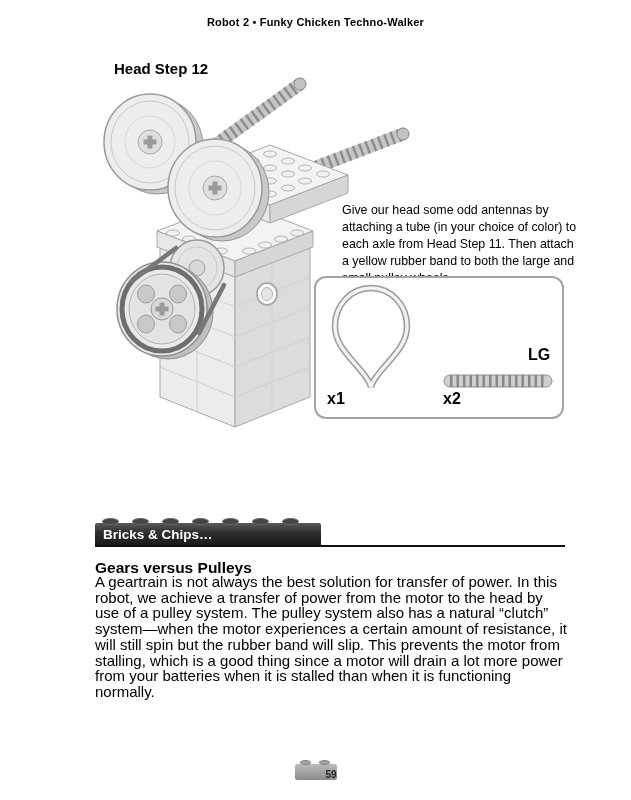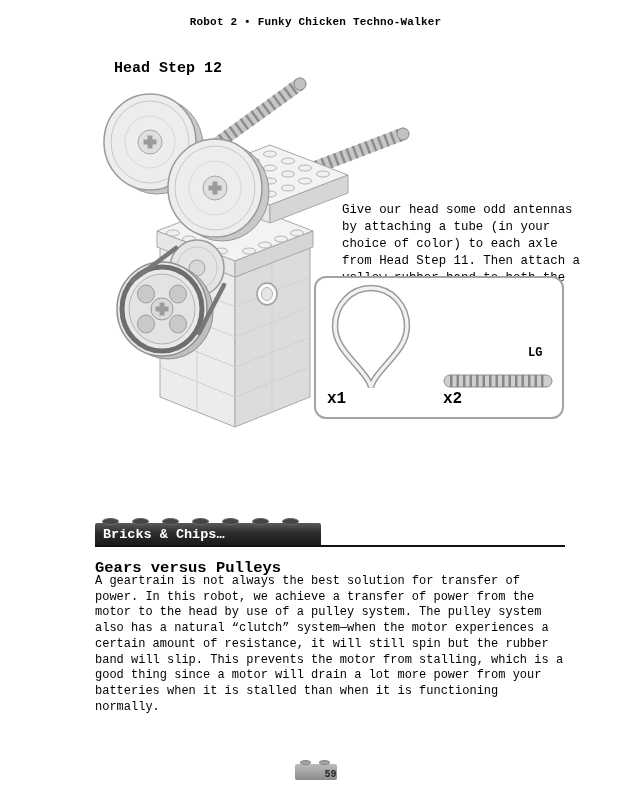--- a/index.html
+++ b/index.html
@@ -1,52 +1,52 @@
 <!DOCTYPE html>
 <html><head>
 <meta charset="utf-8">
 <style>
   * { box-sizing: border-box; }
   html, body { margin: 0; padding: 0; background: #ffffff; }
   .page {
     position: relative; width: 631px; height: 800px; margin: 0 auto;
     background: #ffffff; color: #000;
-    font-family: Liberation Mono, monospace; overflow: hidden;
+    font-family: Liberation Sans, sans-serif; overflow: hidden;
   }
   .running-head { position: absolute; top: 16px; left: 0; width: 100%;
     text-align: center; font-size: 11px; font-weight: 700; letter-spacing: .2px; }
   .step-title { position: absolute; top: 60px; left: 114px; margin: 0;
     font-size: 15px; font-weight: 700; text-align: right; }
   .illustration { position: absolute; left: 85px; top: 72px; width: 340px; height: 372px; }
   .instruction { position: absolute; left: 330px; top: 190px; width: 240px; margin: 12px;
     font-size: 12.4px; line-height: 17px; }
 
   .parts-box { position: absolute; left: 314px; top: 276px; width: 250px; height: 143px;
     border: 2.5px solid #a3a3a3; border-radius: 12px; background: #fff; }
   .band-icon { position: absolute; left: 12px; top: 5px; }
   .tube-icon { position: absolute; left: 126px; top: 94px; }
   .count { position: absolute; font-size: 16px; font-weight: 700; }
   .count-band { left: 11px; top: 112px; }
   .count-tube { left: 127px; top: 112px; }
-  .size-label { position: absolute; left: 212px; top: 68px; font-size: 12px; font-weight: 800; }
+  .size-label { position: absolute; left: 212px; top: 68px; font-size: 16px; font-weight: 800; }
 
   .callout-banner { position: absolute; left: 95px; top: 523px; width: 226px; height: 24px;
     background: linear-gradient(180deg, #5a5a5a 0%, #2e2e2e 40%, #171717 100%);
     border-radius: 2px; }
   .banner-studs { position: absolute; left: 7px; top: -5px; display: flex; gap: 13px; }
   .banner-stud { width: 17px; height: 7px; border-radius: 50%;
     background: #454545; border: 1px solid #666; }
   .banner-text { position: absolute; left: 8px; top: 4px; color: #fff;
     font-size: 13.5px; font-weight: 700; }
   .rule { position: absolute; left: 95px; top: 545px; width: 470px; height: 0;
     margin: 0; border: 0; border-top: 2px solid #111; }
   .callout-heading { position: absolute; left: 95px; top: 559px; margin: 0;
     font-size: 15.5px; font-weight: 700; }
   .callout-body { position: absolute; left: 95px; top: 574px; width: 473px; margin: 0;
-    font-size: 12px; line-height: 15.7px; }
+    font-size: 15px; line-height: 15.7px; }
 
   .page-brick { position: absolute; left: 50%; top: 764px; transform: translateX(-50%);
     width: 42px; height: 16px; border-radius: 2px; text-align: right;
     background: linear-gradient(180deg, #bcbcbc, #8a8a8a); }
   .page-brick .stud { position: absolute; top: -4px; width: 11px; height: 5px;
     border-radius: 50%; background: #a2a2a2; border: 1px solid #858585; }
   .stud-l { left: 5px; } .stud-r { left: 24px; }
   .page-num { position: relative; color: #262626; font-size: 10px; font-weight: 700; line-height: 16px; }
 </style>
 </head>

